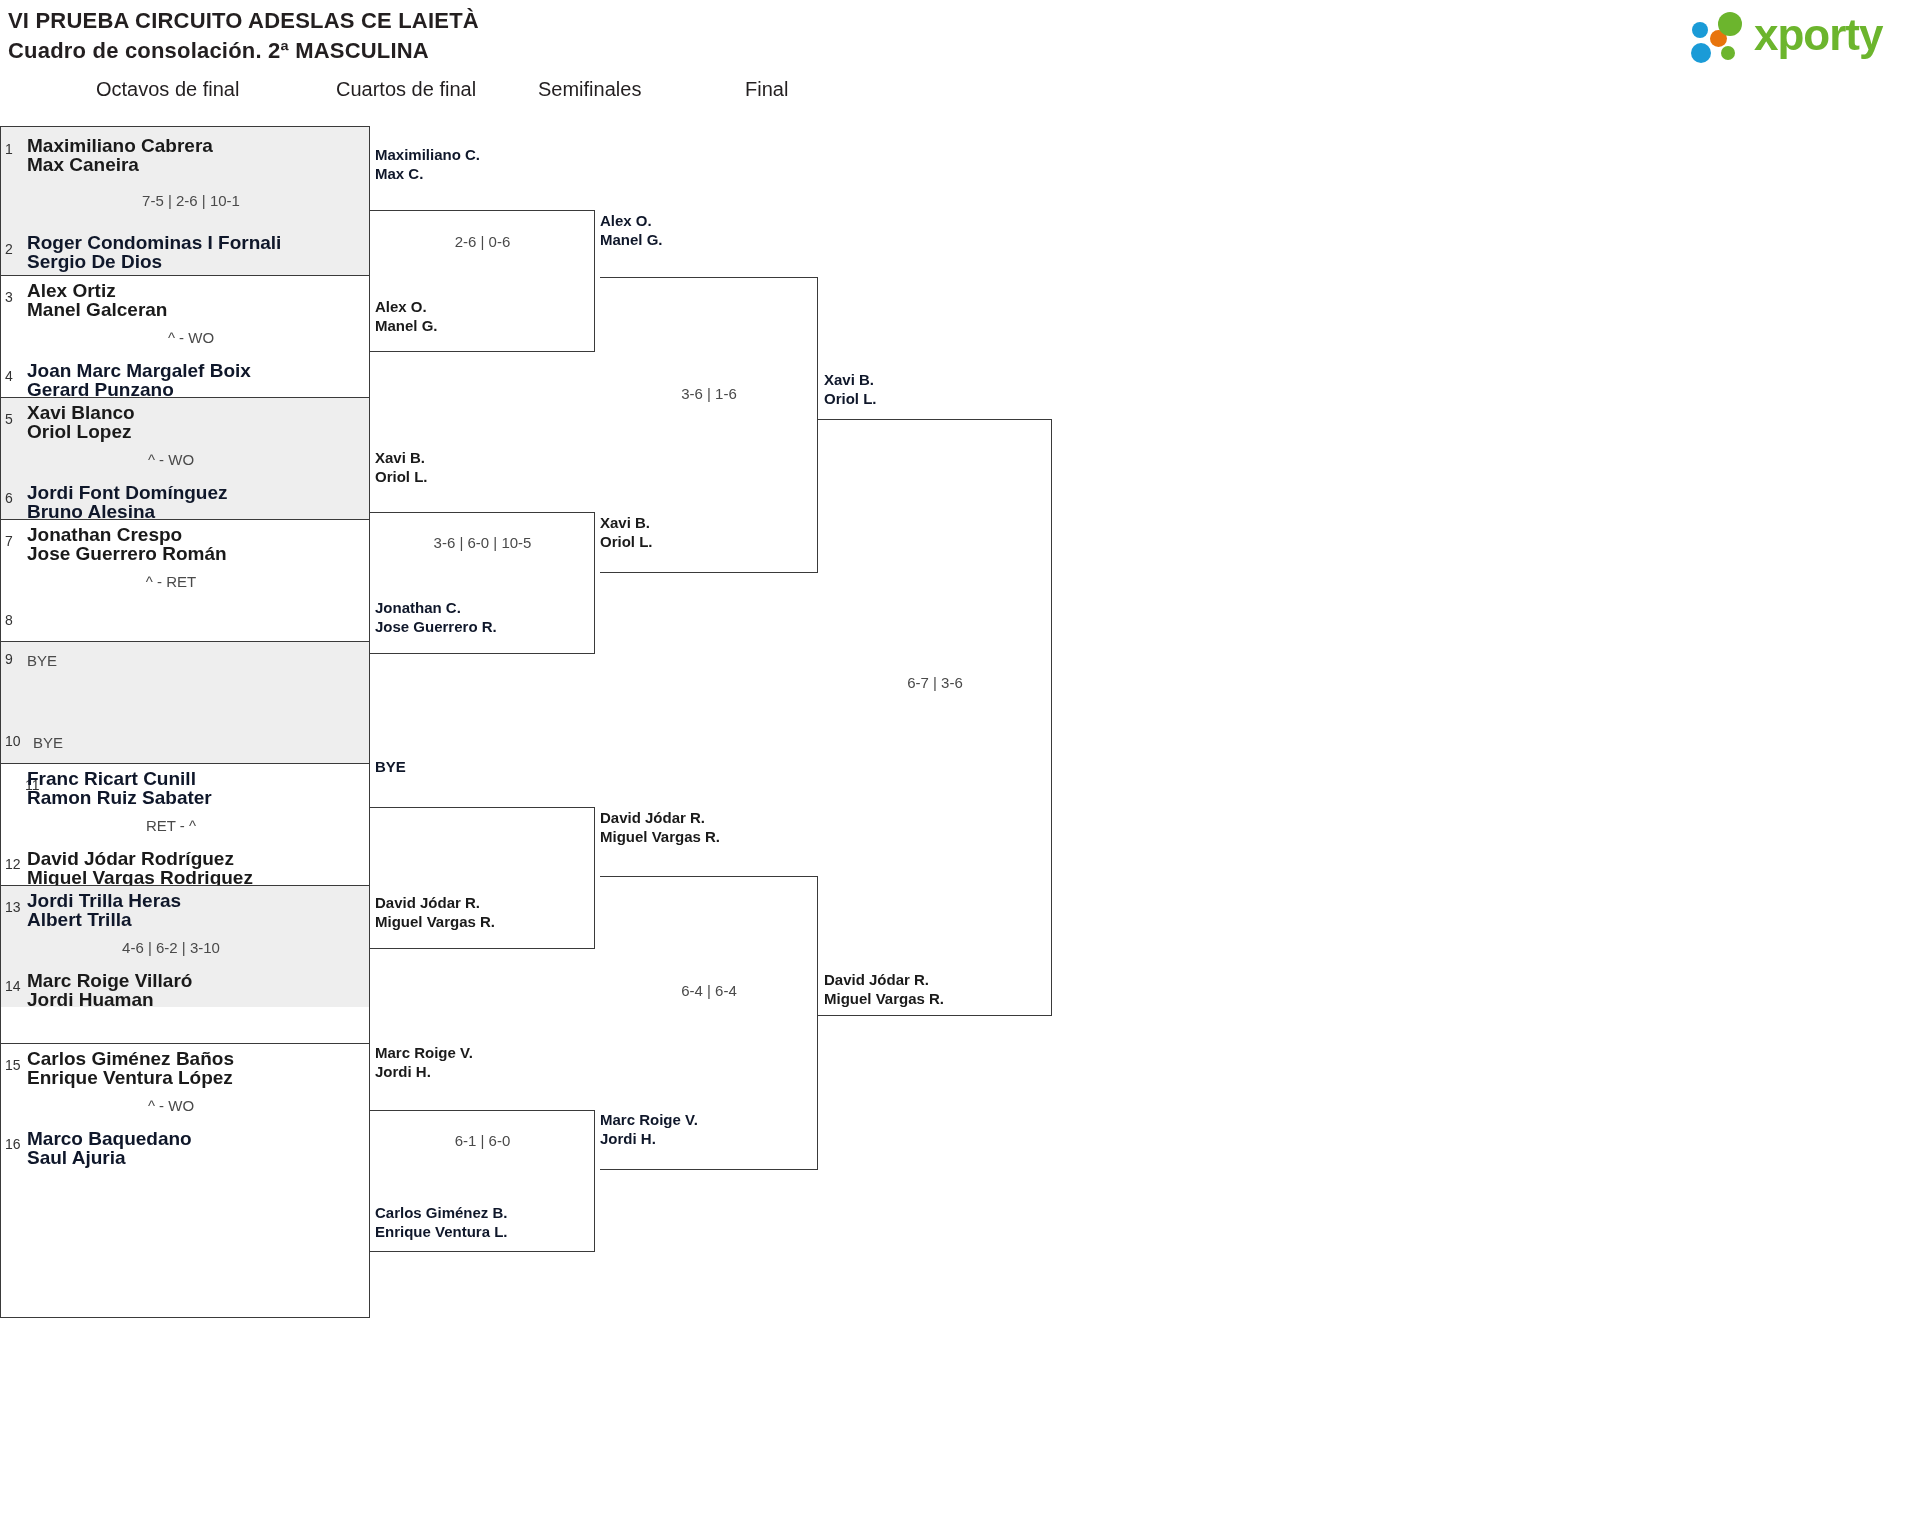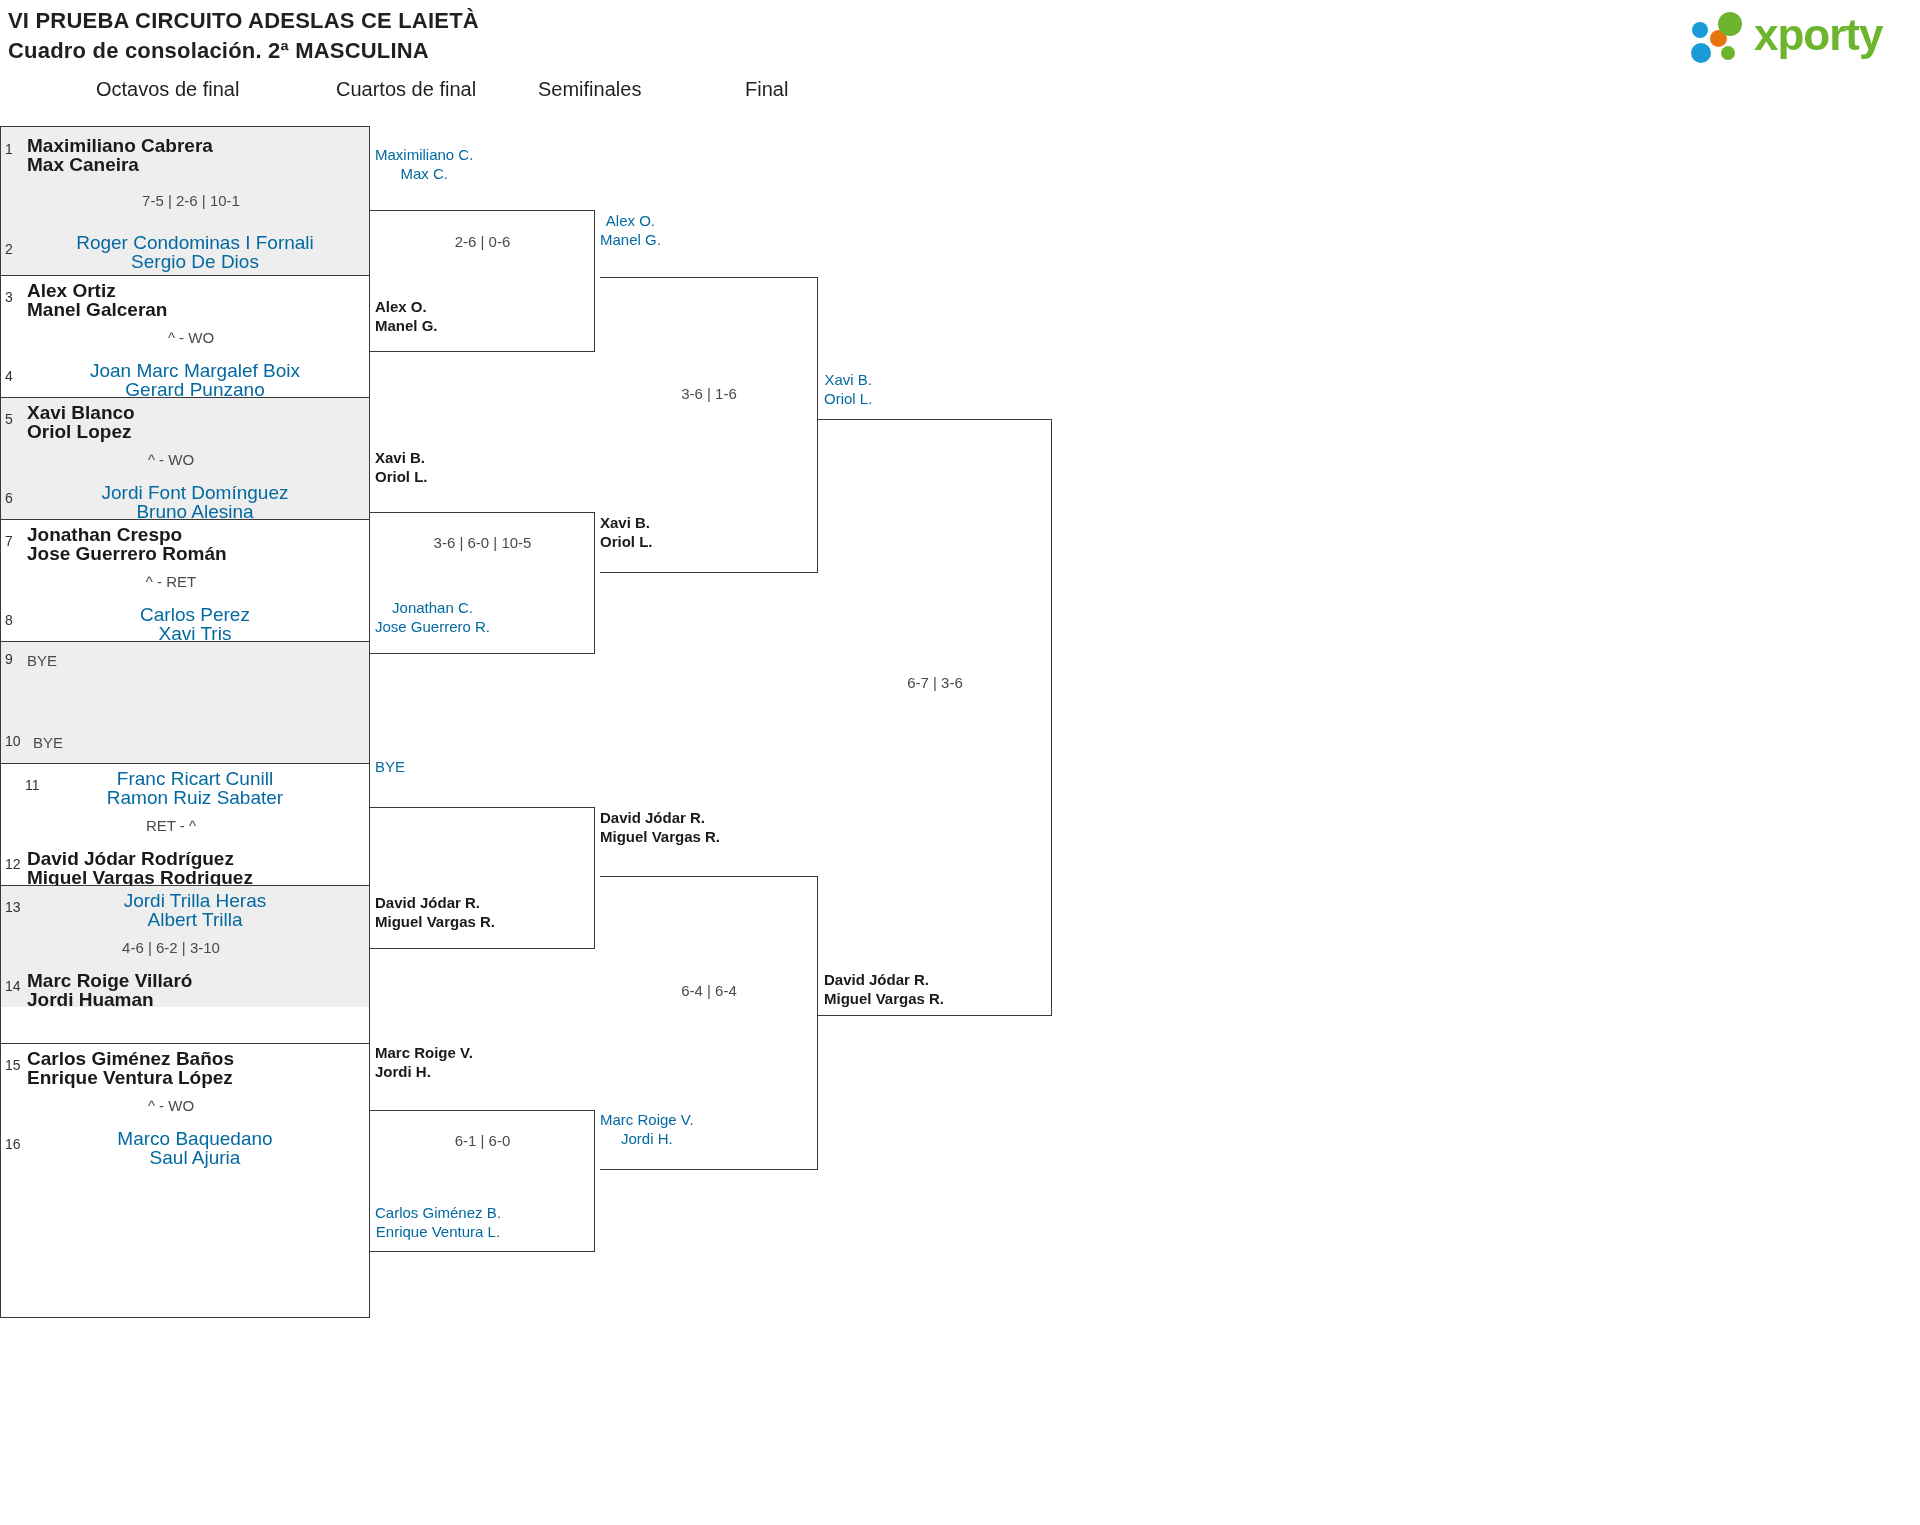--- a/index.html
+++ b/index.html
@@ -24,21 +24,21 @@
   
   #r16 { left:0px; top:126px; width:370px; height:1192px; border:1px solid #3a3a3a; box-sizing:border-box; }
   .r16-cell { position:absolute; left:0; width:368px; box-sizing:border-box; }
   .r16-cell.shaded { background:#eeeeee; }
   .r16-cell.sep { border-top:1px solid #3a3a3a; }
 
   .seed { position:absolute; left:4px; font-size:14px; color:#333; line-height:16px; width:22px; text-align:left; }
   .pair { position:absolute; left:26px; right:6px; }
   .pair .pl { font-size:19px; line-height:19px; white-space:nowrap; }
   .pl.win  { font-weight:bold; color:#1a1a1a; }
-  .pl.lose { font-weight:normal; color:#0369a1;text-align:center; }
+  .pl.lose { font-weight:bold; color:#0f172a; }
   .bye-txt { position:absolute; font-size:15px; color:#4a4a4a; line-height:19px; }
 
   .score { position:absolute; font-size:15px; color:#4a4a4a; line-height:19px; text-align:center; white-space:nowrap; }
 
   
   .bbox { position:absolute; box-sizing:border-box;
           border-top:1px solid #3a3a3a; border-right:1px solid #3a3a3a; border-bottom:1px solid #3a3a3a;
           border-left:0; }
 
   
@@ -112,24 +112,20 @@
   </div>
 
   <div class="r16-cell sep" style="top:392px; height:122px;">
     <span class="seed" style="top:13px;">7</span>
     <span class="pair" style="top:5px;">
       <div class="pl win">Jonathan Crespo</div>
       <div class="pl win">Jose Guerrero Román</div>
     </span>
     <span class="score" style="left:20px; top:52px; width:300px;">^ - RET</span>
     <span class="seed" style="top:92px;">8</span>
-    <span class="pair" style="top:85px;">
-      <div class="pl lose">Carlos Perez</div>
-      <div class="pl lose">Xavi Tris</div>
-    </span>
   </div>
 
   <div class="r16-cell shaded sep" style="top:514px; height:122px;">
     <span class="seed" style="top:9px;">9</span>
     <span class="bye-txt" style="left:26px; top:9px;">BYE</span>
     <span class="score" style="left:20px; top:52px; width:300px;"></span>
     <span class="seed" style="top:91px;">10</span>
     <span class="bye-txt" style="left:32px; top:91px;">BYE</span>
   </div>
 

